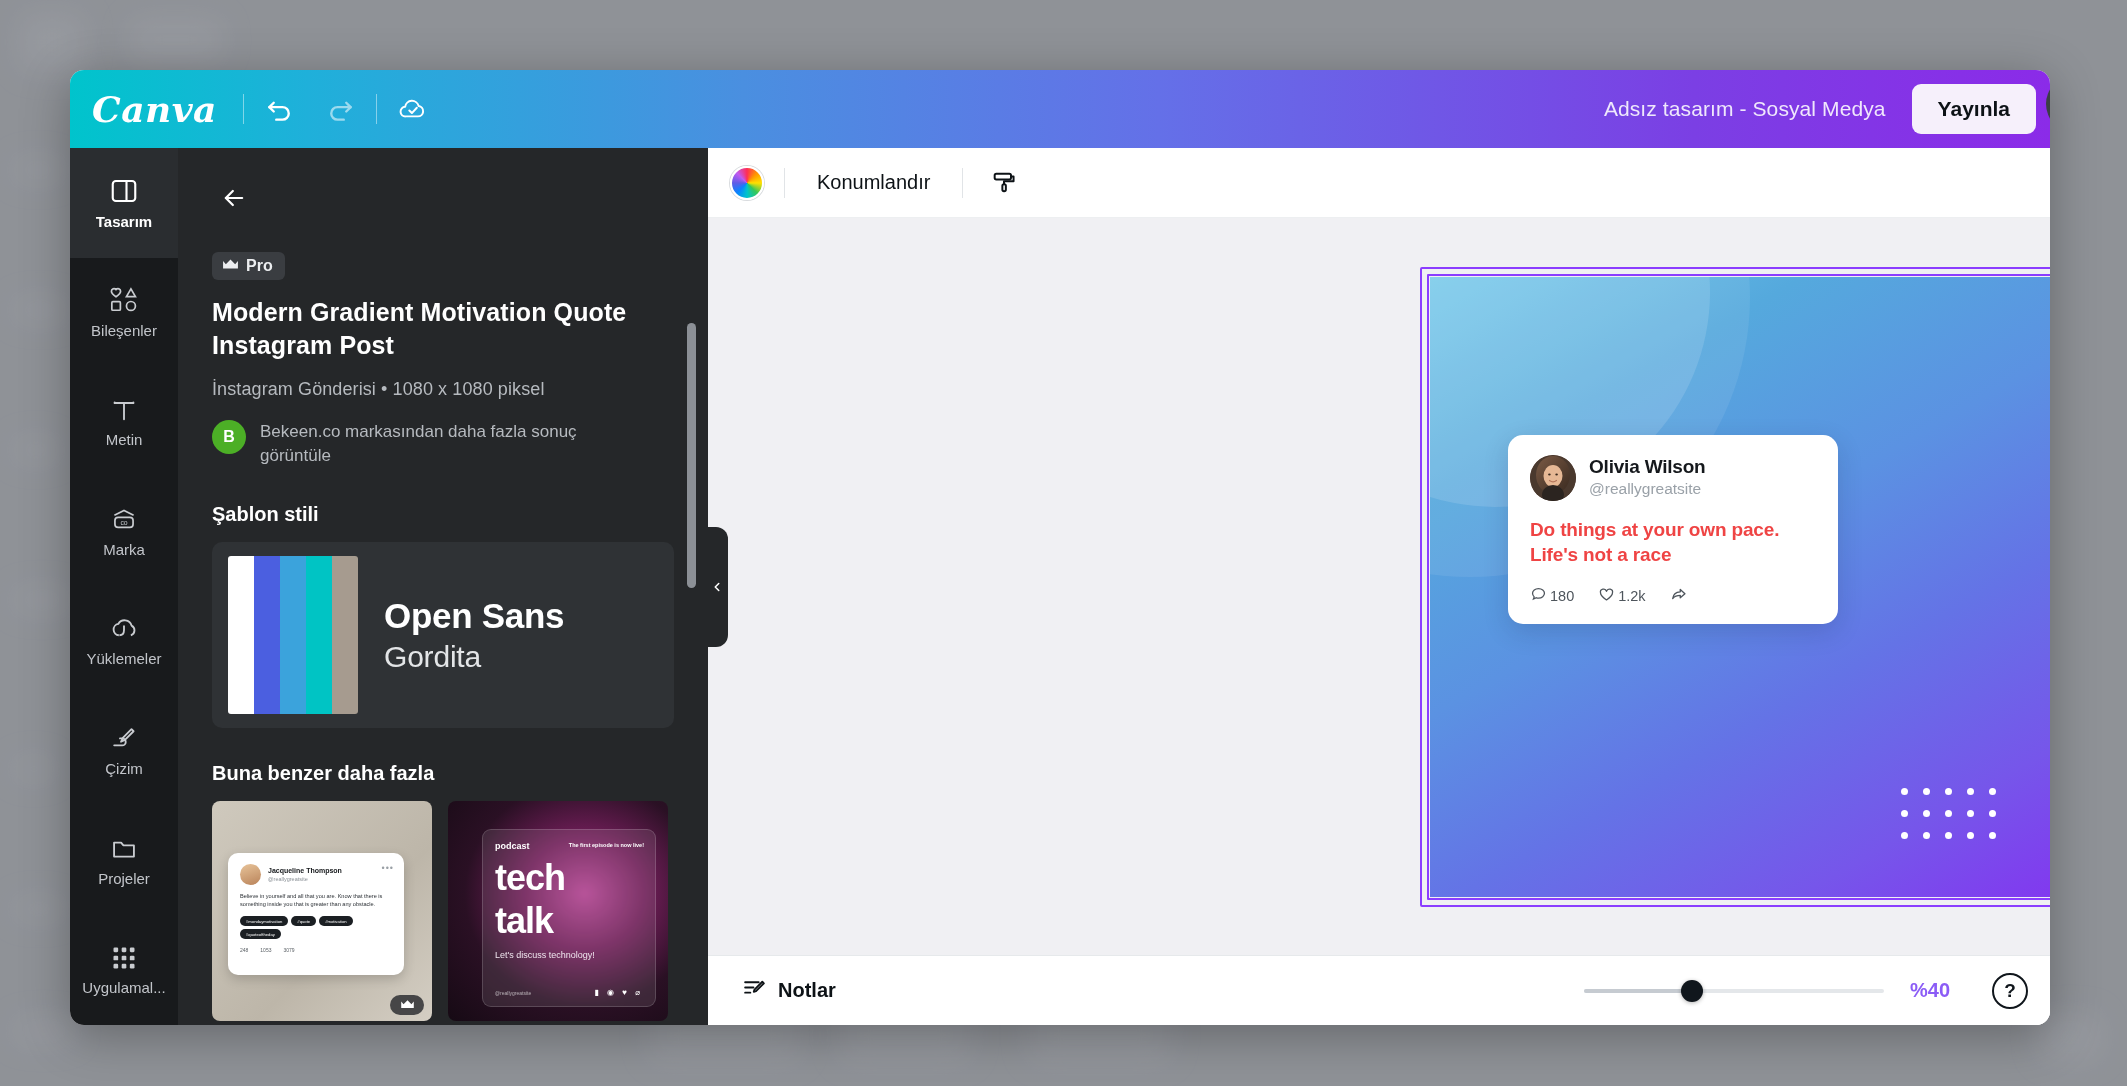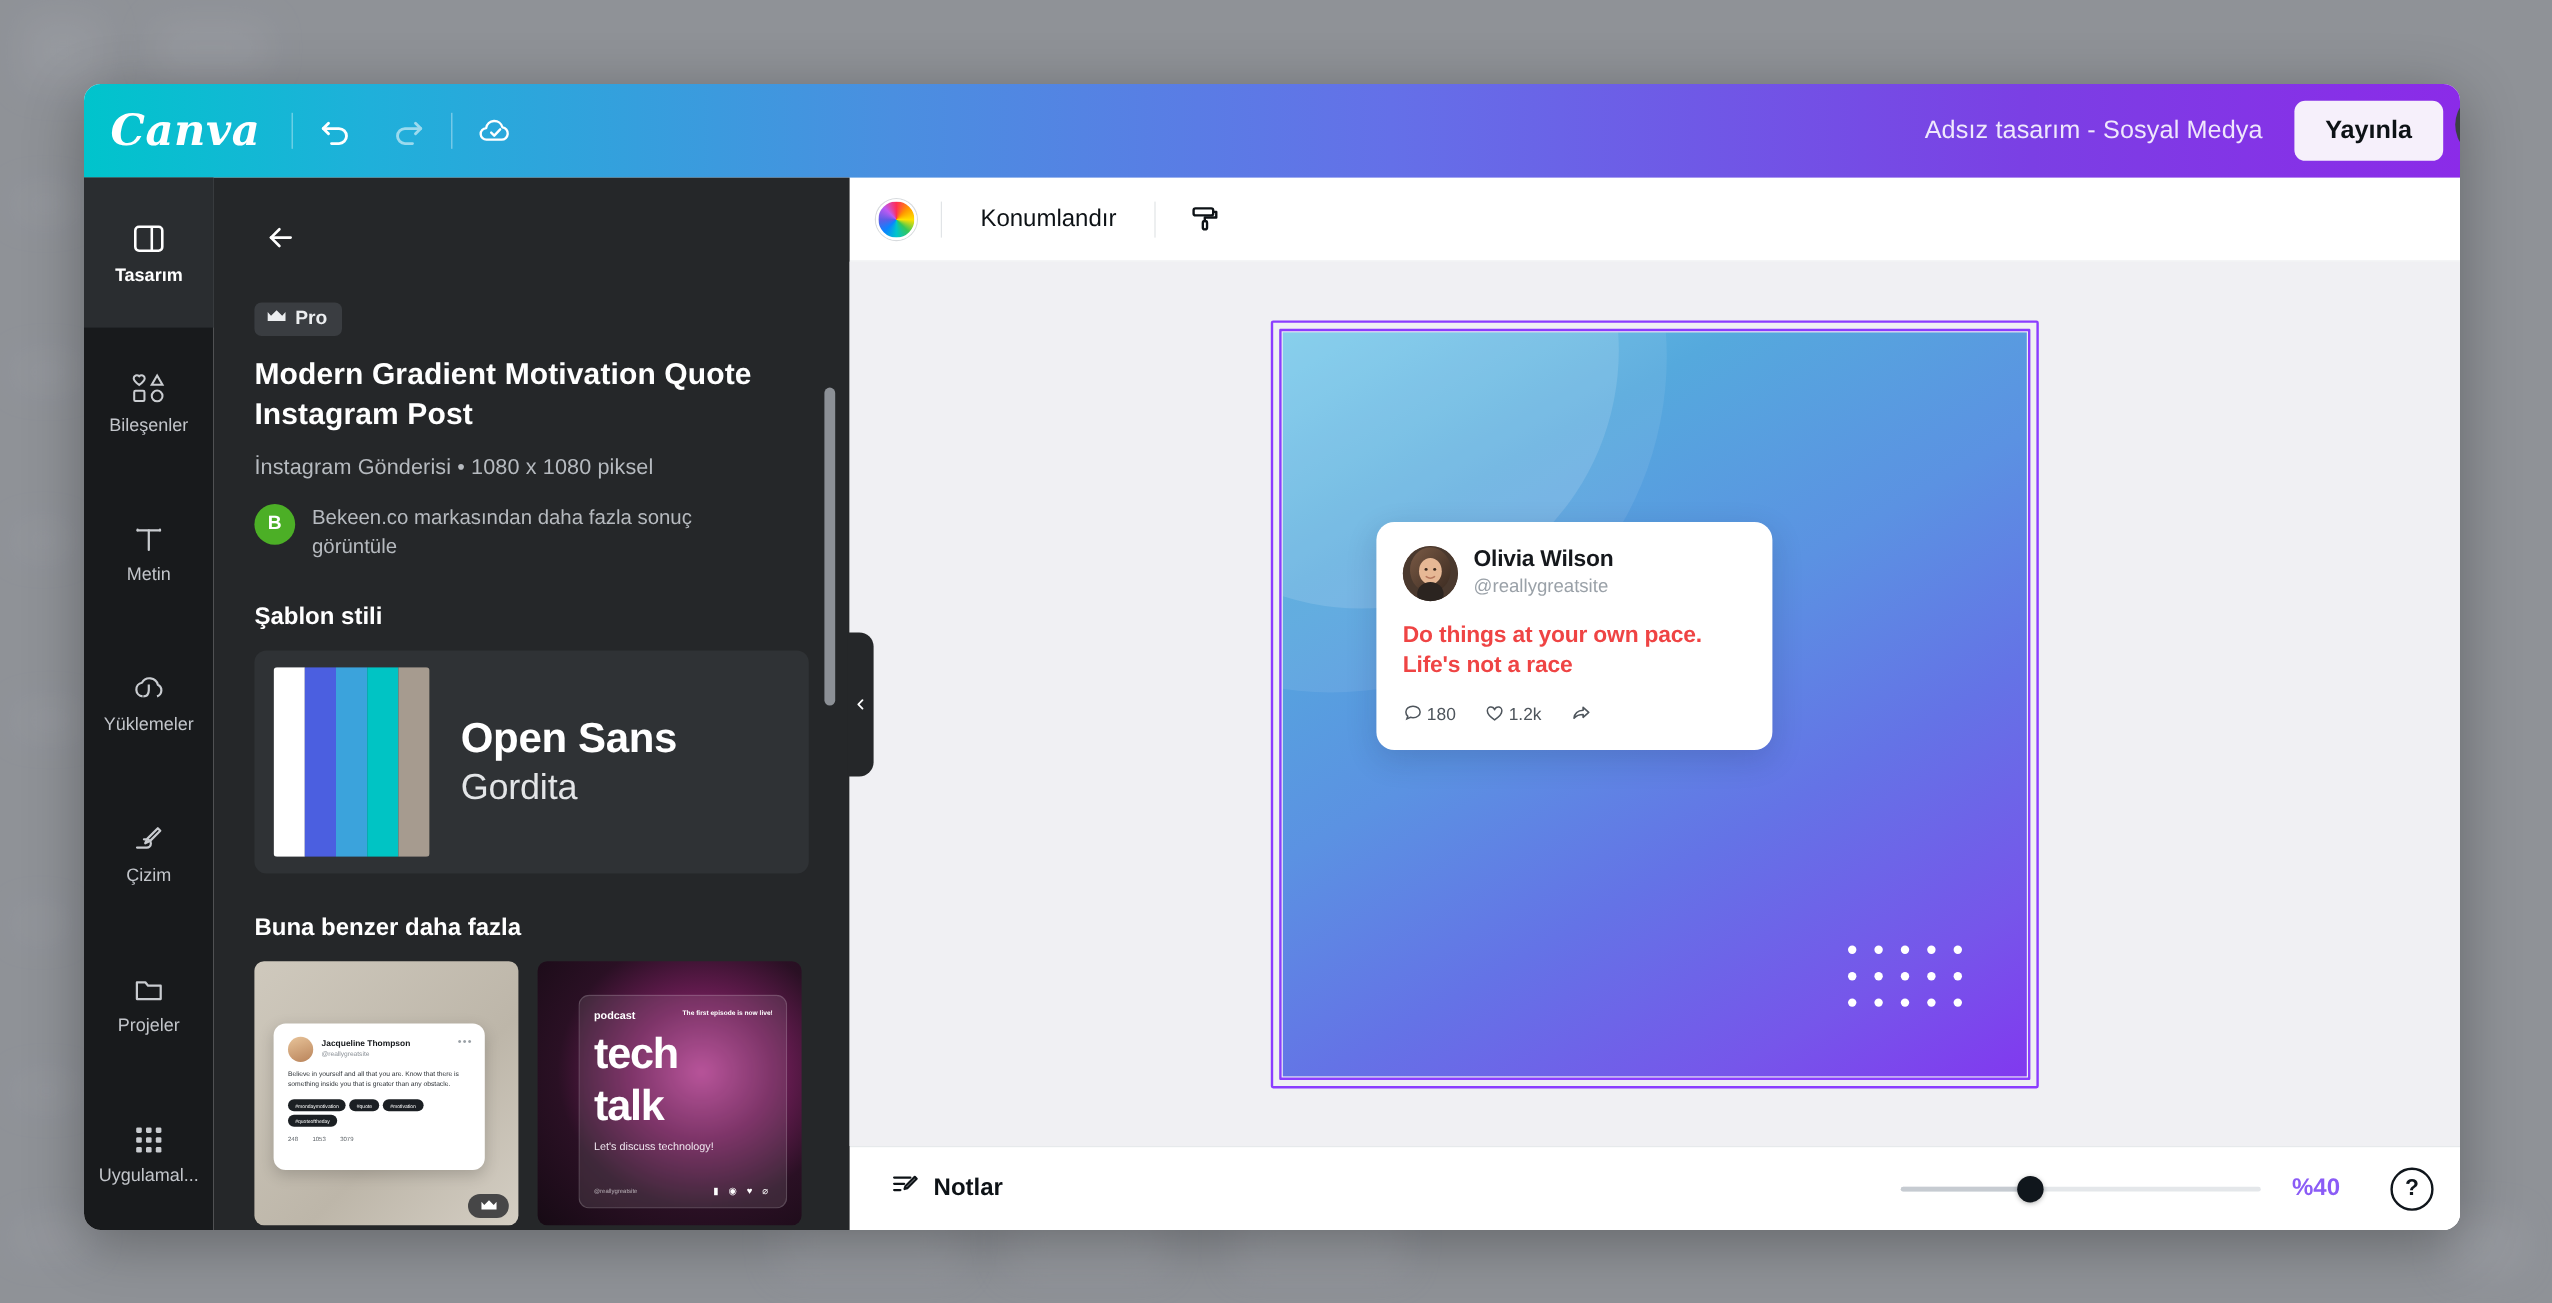--- a/index.html
+++ b/index.html
@@ -267,21 +267,21 @@
     background: none; border: none;
     font-family: "Liberation Sans", sans-serif;
   }
   .ticon {
     width: 42px; height: 42px; border-radius: 7px;
     display: flex; align-items: center; justify-content: center;
     cursor: pointer; color: #0d1216;
   }
   .canvas-area {
     flex: 1; background: #f0f0f3;
-    display: flex; align-items: center; justify-content: center;
+    display: flex; align-items: center; justify-content: flex-end;
     min-height: 0; position: relative;
   }
   .design-wrap { position: relative; }
   .sel-outer {
     position: absolute; inset: -10px;
     border: 2px solid #8b3dff; border-radius: 2px;
     pointer-events: none;
   }
   .sel-inner {
     position: absolute; inset: -3px;
@@ -447,20 +447,30 @@
           <svg width="28" height="28" viewBox="0 0 24 24" fill="none" stroke="currentColor" stroke-width="1.6" stroke-linecap="round">
             <path d="M4 6h16"></path>
               <path d="M12 6v14"></path>
               <path d="M4 6v-.5"></path>
               <path d="M20 6v-.5"></path>
           </svg>
         </span>
         <span class="rail-label">Metin</span>
       </div>
 
+      <div class="rail-item">
+        <span>
+          <svg width="32" height="28" viewBox="0 0 30 26" fill="none" stroke="currentColor" stroke-width="1.6">
+            <path d="M6 8.5 15 4l9 4.5"></path>
+            <rect x="6.5" y="10.5" width="17" height="9.5" rx="3"></rect>
+            <text x="15" y="17.6" font-size="6.4" fill="currentColor" stroke="none" text-anchor="middle" font-family="Liberation Sans, sans-serif">co</text>
+          </svg>
+        </span>
+        <span class="rail-label">Marka</span>
+      </div>
 
       <div class="rail-item">
         <span>
           <svg width="32" height="28" viewBox="0 0 28 24" fill="none" stroke="currentColor" stroke-width="1.6" stroke-linejoin="round">
             <path d="M9.5 17.5A5 5 0 0 1 9 7.6 6.3 6.3 0 0 1 20.6 9a4.6 4.6 0 0 1-.6 8.5"></path>
             <path d="M10 17.5c2.6 0 4-1.6 4-4.6v-4"></path>
           </svg>
         </span>
         <span class="rail-label">Yüklemeler</span>
       </div>

